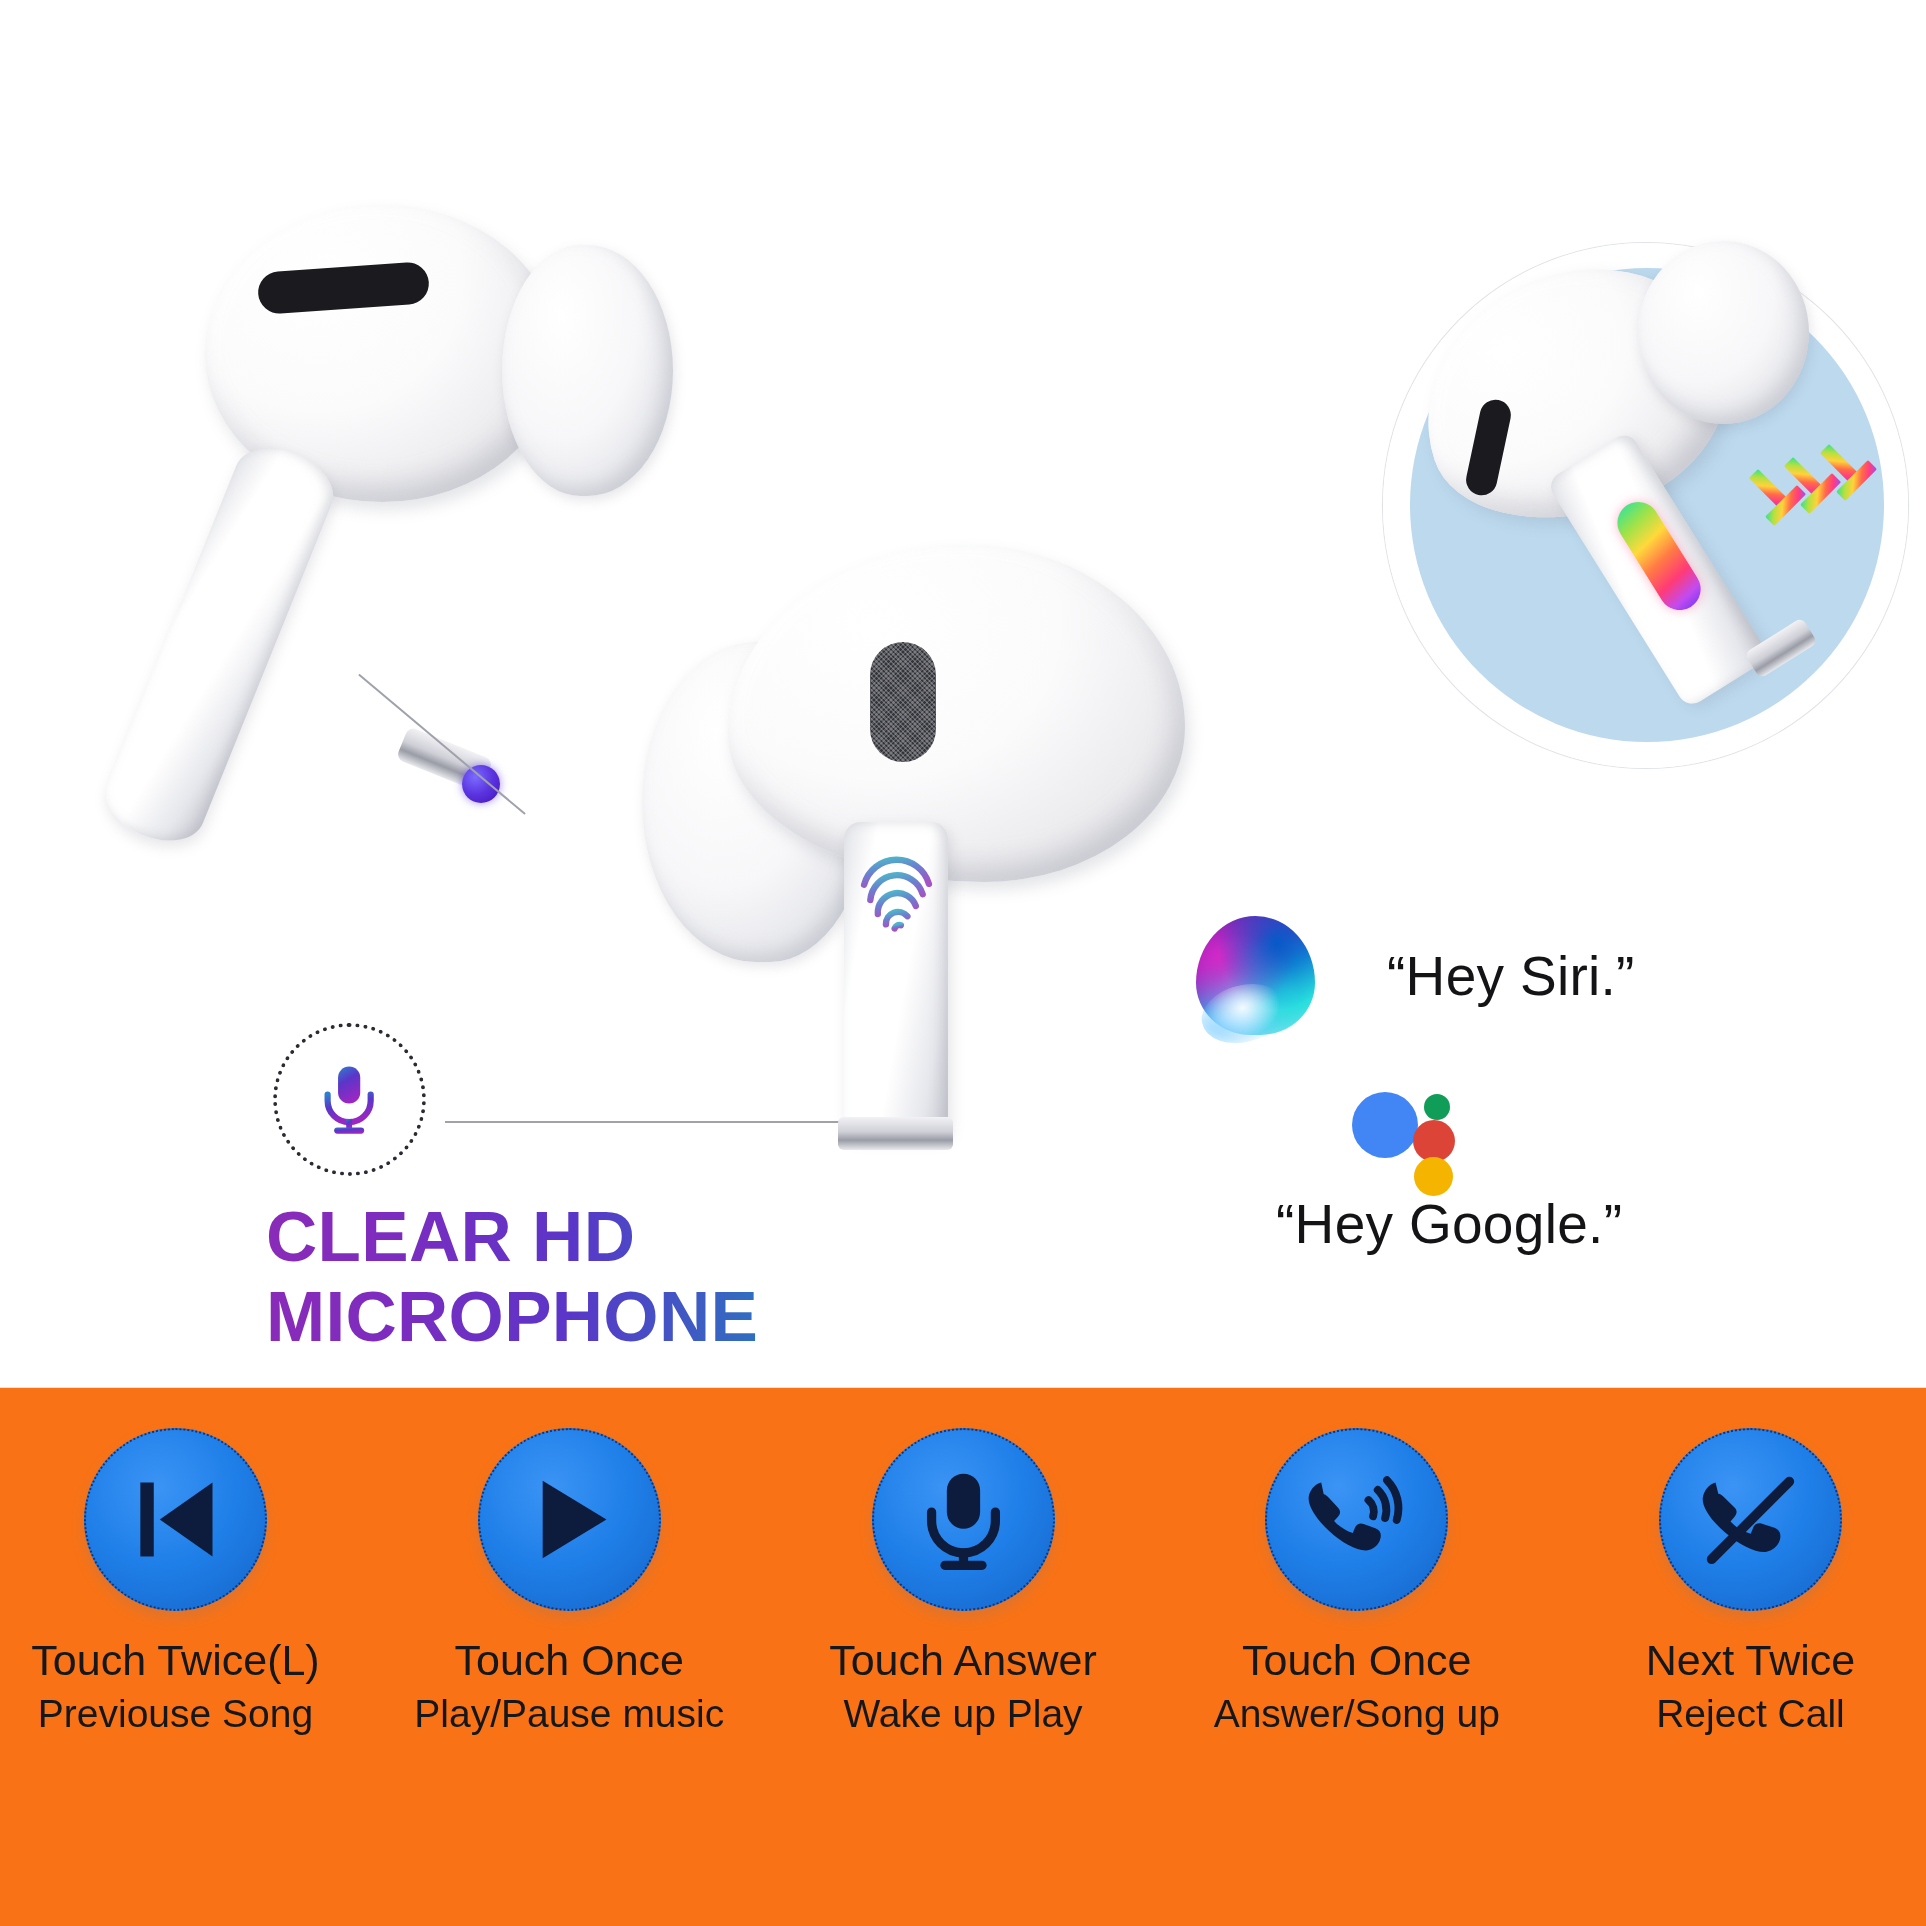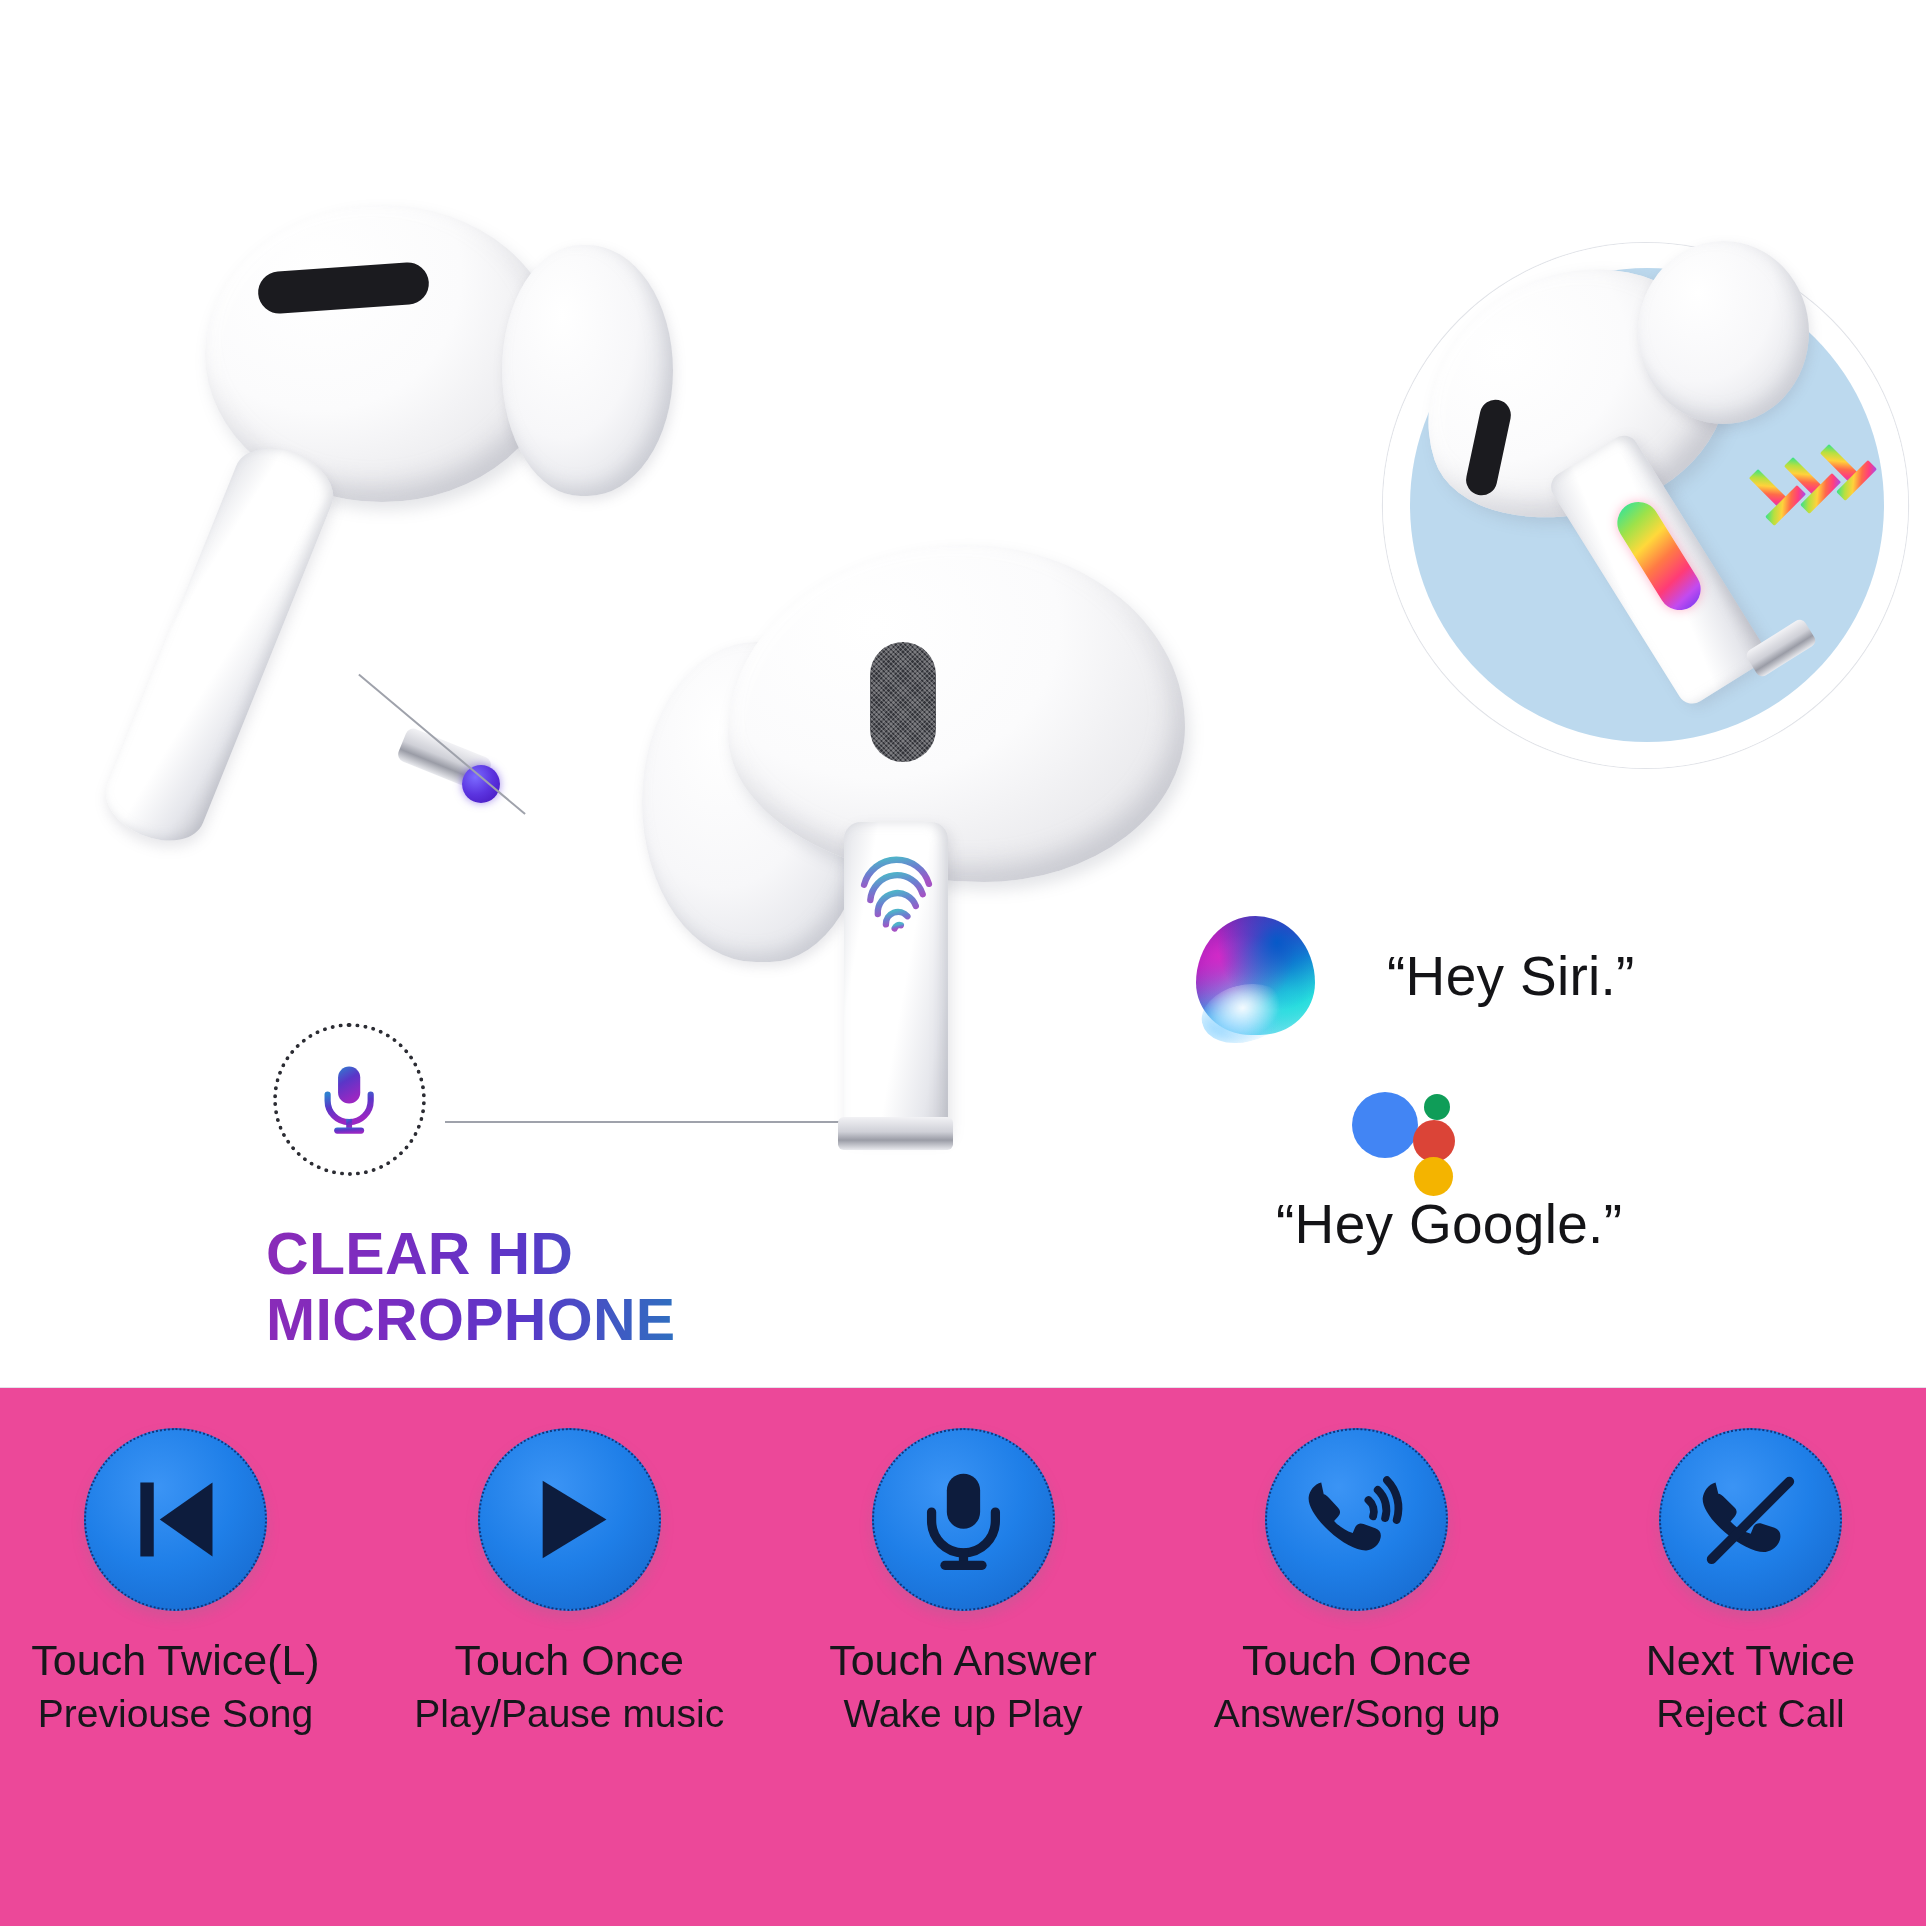--- a/index.html
+++ b/index.html
@@ -92,30 +92,29 @@
     position:absolute;
     border-radius:50%;
     border:4px dotted #2b2c33;
     display:flex; align-items:center; justify-content:center;
   }
   .mic-glyph{ width:54%; height:58%; }
 
   
   .hd-text{
     position:absolute;
-    font-size:59px;
+    font-size:71px;
     line-height:1.12;
     font-weight:700;
     letter-spacing:0.3px;
     background:linear-gradient(92deg,#8a2bb8 0%,#7b2cc0 28%,#5a36c8 62%,#2f6fc0 100%);
     -webkit-background-clip:text;
     background-clip:text;
     color:transparent;
     white-space:pre-line;
-    margin-top:24px;
   }
 
   
   .inset-circle{
     position:absolute;
     border-radius:50%;
     background:#bcd9ee;
     overflow:visible;
   }
   .inset-ring{
@@ -170,21 +169,21 @@
       radial-gradient(ellipse at 30% 60%, rgba(110,200,255,.85) 0%, rgba(255,255,255,0) 64%);
     transform:rotate(-14deg);
   }
   .ga-icon{ position:relative; }
   .ga-icon i{ position:absolute; border-radius:50%; display:block; }
 
   
   .panel{
     position:absolute;
     left:0; top:1387px; width:1926px; height:539px;
-    background:#ec4899;
+    background:#f97316;
     border-top:1.7px solid #e2e3e9;
   }
   .icon-row{
     position:absolute;
     left:0; top:40px; width:1926px;
     display:flex;
     justify-content:space-between;
     padding:0 33px;
   }
   .cell{ width:285px; display:flex; flex-direction:column; align-items:center; }

